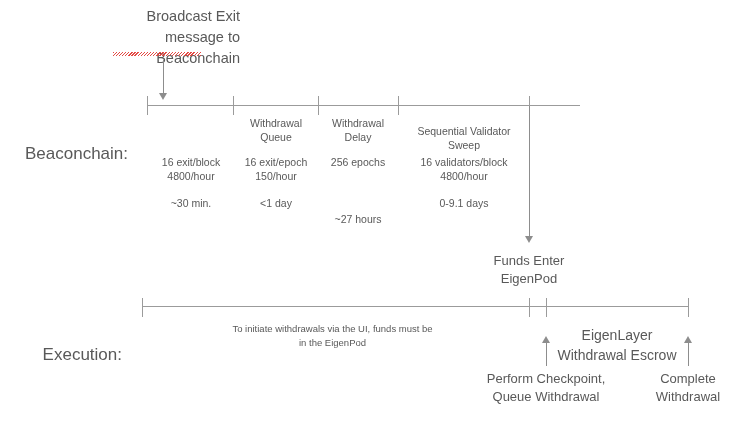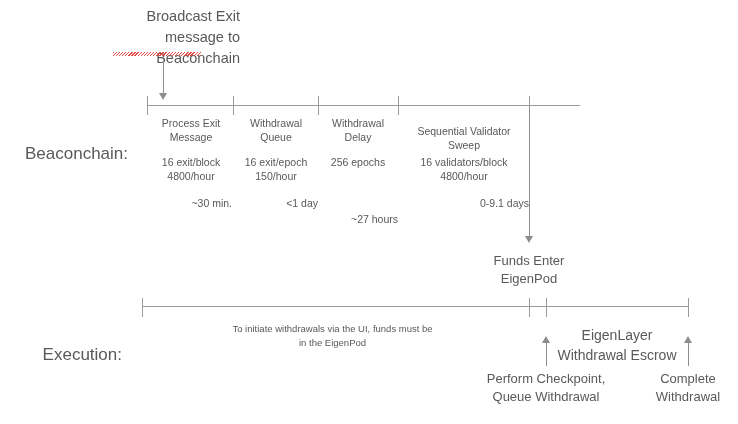--- a/index.html
+++ b/index.html
@@ -36,21 +36,21 @@
     margin-top: 48px;
   }
   .title-callout {
     font-size: 14.5px;
     color: #595959;
     line-height: 1.45;
     text-align: right;
   }
   .seg-name    { font-size: 10.5px; line-height: 1.35; }
   .seg-rate    { font-size: 10.5px; line-height: 1.35; }
-  .seg-time    { font-size: 10.5px; line-height: 1.35; text-align: right; }
+  .seg-time    { font-size: 10.5px; line-height: 1.35; }
   .note-small  { font-size: 9.5px;  line-height: 1.45; }
   .note-mid    { font-size: 13px;   line-height: 1.4; }
   .note-escrow { font-size: 14px;  line-height: 1.45; }
   .bottom-lab  { font-size: 13px;   line-height: 1.4; }
 
   
   .axis {
     position: absolute;
     height: 0;
     border-top: 1.4px solid #9b9b9b;
@@ -106,22 +106,20 @@
   <div class="row-label" style="left:0px; top:96px; width:128px;">Beaconchain:</div>
 
   <div class="axis" style="left:147px; top:105px; width:433px;"></div>
 
   <div class="tick" style="left:147px; top:96px; height:19px;"></div>
   <div class="tick" style="left:233px; top:96px; height:19px;"></div>
   <div class="tick" style="left:318px; top:96px; height:19px;"></div>
   <div class="tick" style="left:398px; top:96px; height:19px;"></div>
   <div class="tick" style="left:529px; top:96px; height:19px;"></div>
 
-  <div class="txt seg-name" style="left:150px; top:116px; width:82px;">Process Exit
-Message</div>
   <div class="txt seg-rate" style="left:150px; top:155px; width:82px;">16 exit/block
 4800/hour</div>
   <div class="txt seg-time" style="left:150px; top:196px; width:82px;">~30 min.</div>
 
   <div class="txt seg-name" style="left:234px; top:116px; width:84px;">Withdrawal
 Queue</div>
   <div class="txt seg-rate" style="left:234px; top:155px; width:84px;">16 exit/epoch
 150/hour</div>
   <div class="txt seg-time" style="left:234px; top:196px; width:84px;">&lt;1 day</div>
 

